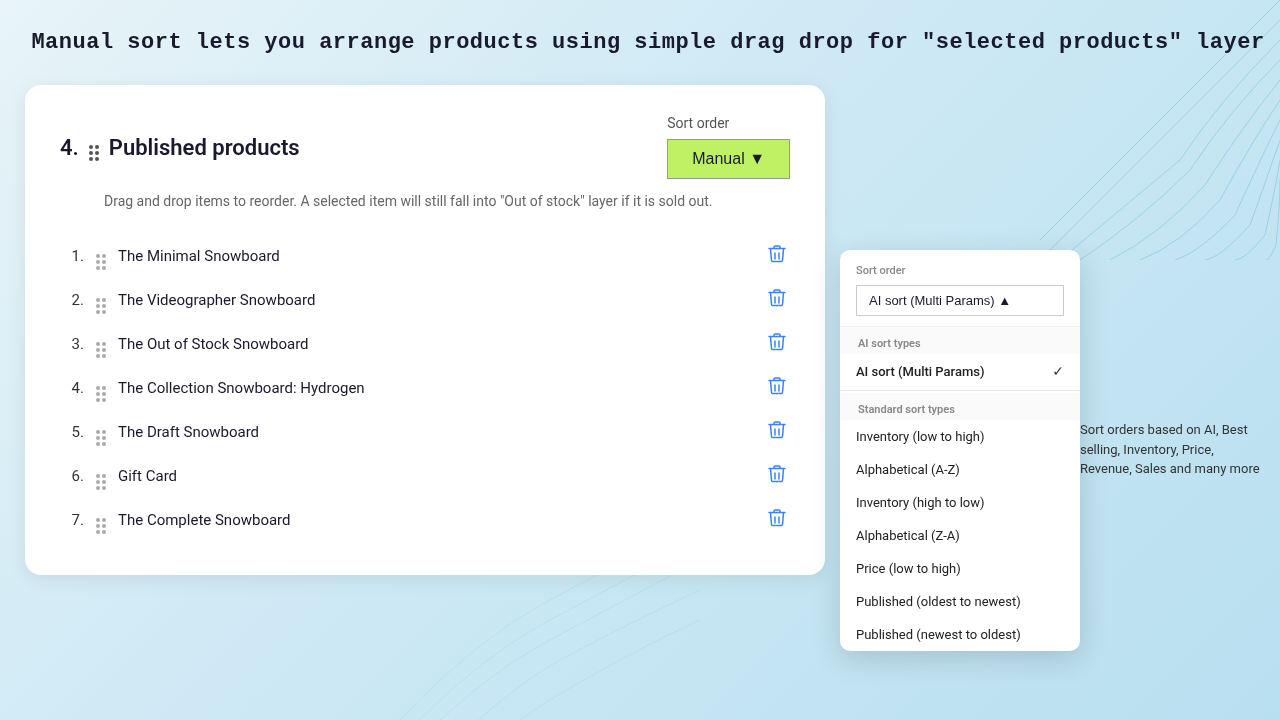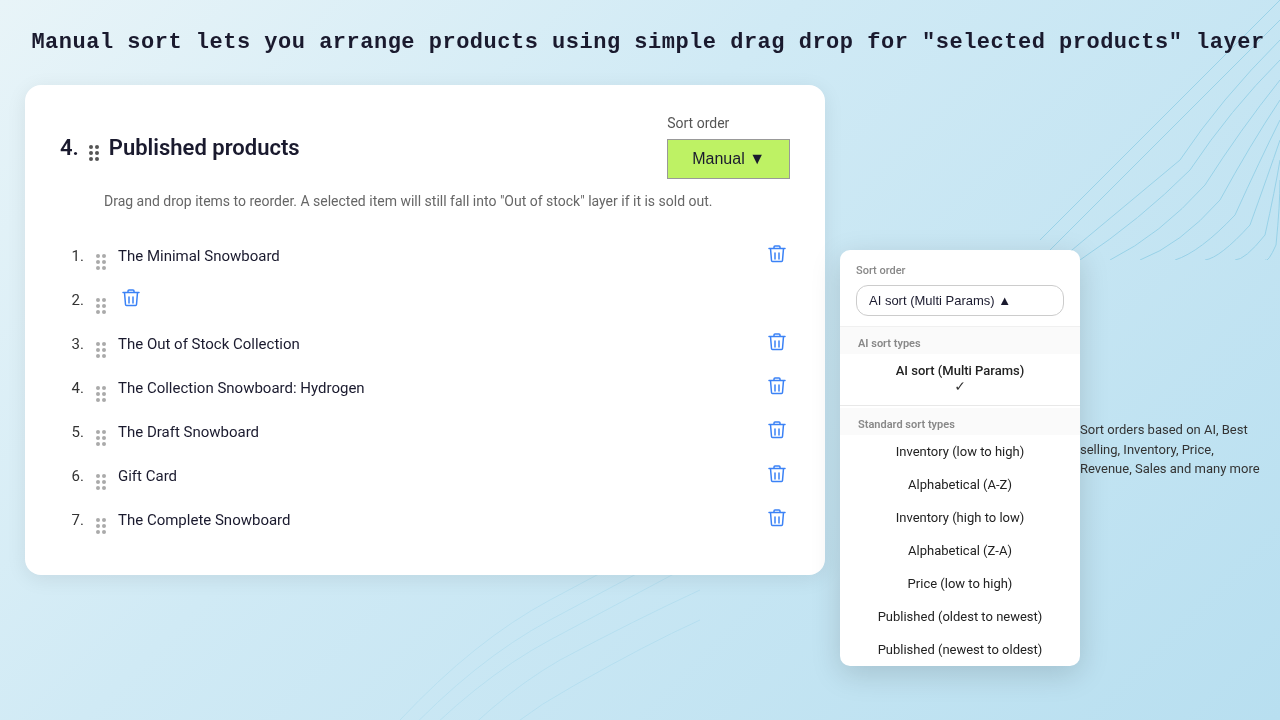--- a/index.html
+++ b/index.html
@@ -188,21 +188,21 @@
       font-size: 11px;
       color: #888;
       margin-bottom: 8px;
       font-weight: 500;
       text-transform: none;
     }
 
     .dropdown-current {
       background: white;
       border: 1.5px solid #ccc;
-      border-radius: 12px;
+      border-radius: 0;
       padding: 7px 12px;
       font-size: 13px;
       font-weight: 500;
       color: #1a1a2e;
       display: flex;
       align-items: center;
       justify-content: space-between;
       cursor: pointer;
       width: 100%;
     }
@@ -214,23 +214,22 @@
       color: #888;
       background: #fafafa;
     }
 
     .dropdown-item {
       padding: 9px 16px;
       font-size: 13px;
       color: #222;
       cursor: pointer;
       display: flex;
-      align-items: center;
+      align-items: flex-end;
       justify-content: space-between;
-      flex-direction: column;
     }
 
     .dropdown-item.active {
       font-weight: 500;
     }
 
     .check-icon {
       color: #333;
       font-size: 14px;
     }
@@ -347,39 +346,40 @@
       <span class="item-drag-dots">
         <span class="dots-6" style="color:#aaa">
             <span></span>
             <span></span>
             <span></span>
             <span></span>
             <span></span>
             <span></span>
           </span>
       </span>
+      <span class="item-name">The Videographer Snowboard</span>
       <button class="item-delete-btn">
         <svg width="18" height="20" viewBox="0 0 18 20" fill="none" xmlns="http://www.w3.org/2000/svg">
           <path d="M1 4.5h16M6 4.5V3a1 1 0 0 1 1-1h4a1 1 0 0 1 1 1v1.5M7 9v6M11 9v6M2.5 4.5l1 12a1 1 0 0 0 1 .9h9a1 1 0 0 0 1-.9l1-12" stroke="#3b82f6" stroke-width="1.5" stroke-linecap="round" stroke-linejoin="round"></path>
         </svg>
       </button>
     </li>
       <li class="product-item">
       <span class="item-number">3.</span>
       <span class="item-drag-dots">
         <span class="dots-6" style="color:#aaa">
             <span></span>
             <span></span>
             <span></span>
             <span></span>
             <span></span>
             <span></span>
           </span>
       </span>
-      <span class="item-name">The Out of Stock Collection</span>
+      <span class="item-name">The Out of Stock Snowboard</span>
       <button class="item-delete-btn">
         <svg width="18" height="20" viewBox="0 0 18 20" fill="none" xmlns="http://www.w3.org/2000/svg">
           <path d="M1 4.5h16M6 4.5V3a1 1 0 0 1 1-1h4a1 1 0 0 1 1 1v1.5M7 9v6M11 9v6M2.5 4.5l1 12a1 1 0 0 0 1 .9h9a1 1 0 0 0 1-.9l1-12" stroke="#3b82f6" stroke-width="1.5" stroke-linecap="round" stroke-linejoin="round"></path>
         </svg>
       </button>
     </li>
       <li class="product-item">
       <span class="item-number">4.</span>
       <span class="item-drag-dots">
         <span class="dots-6" style="color:#aaa">

